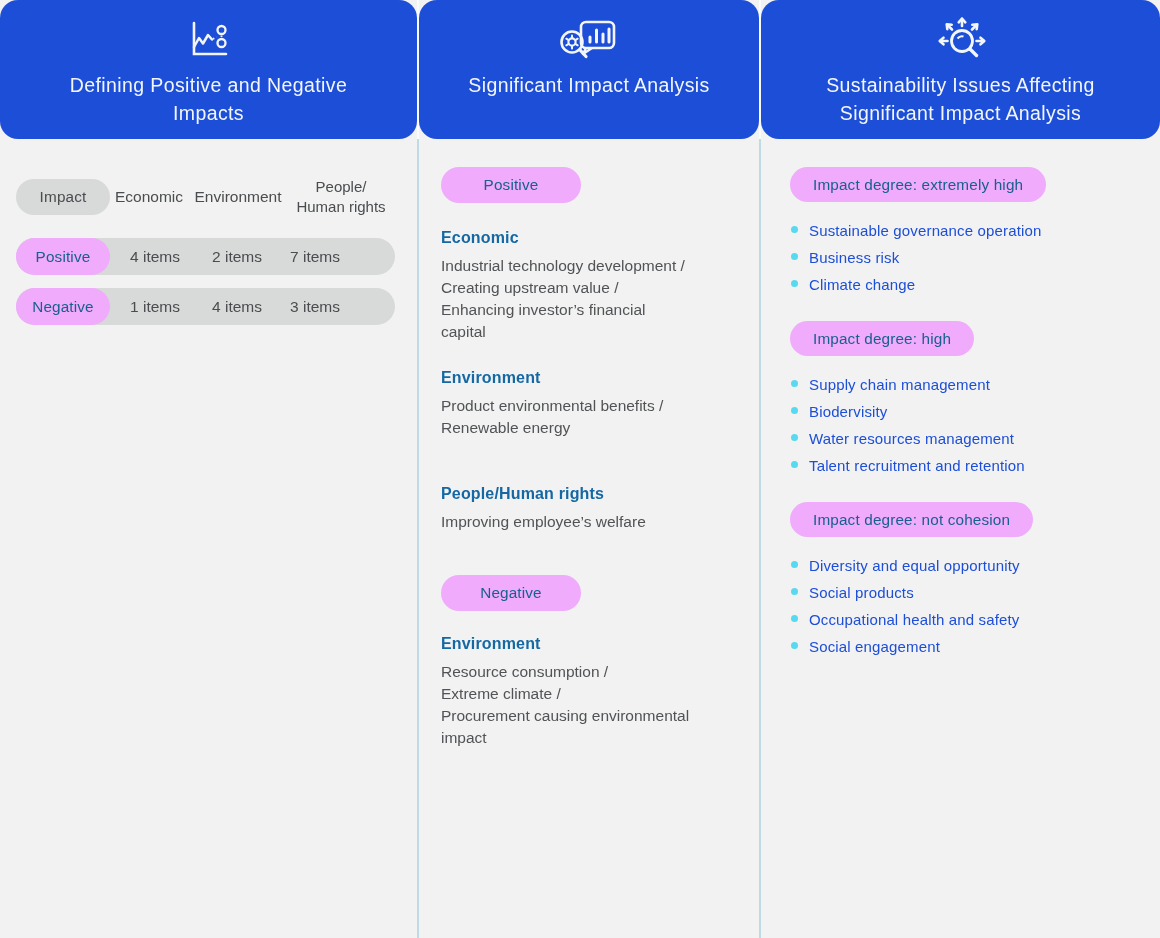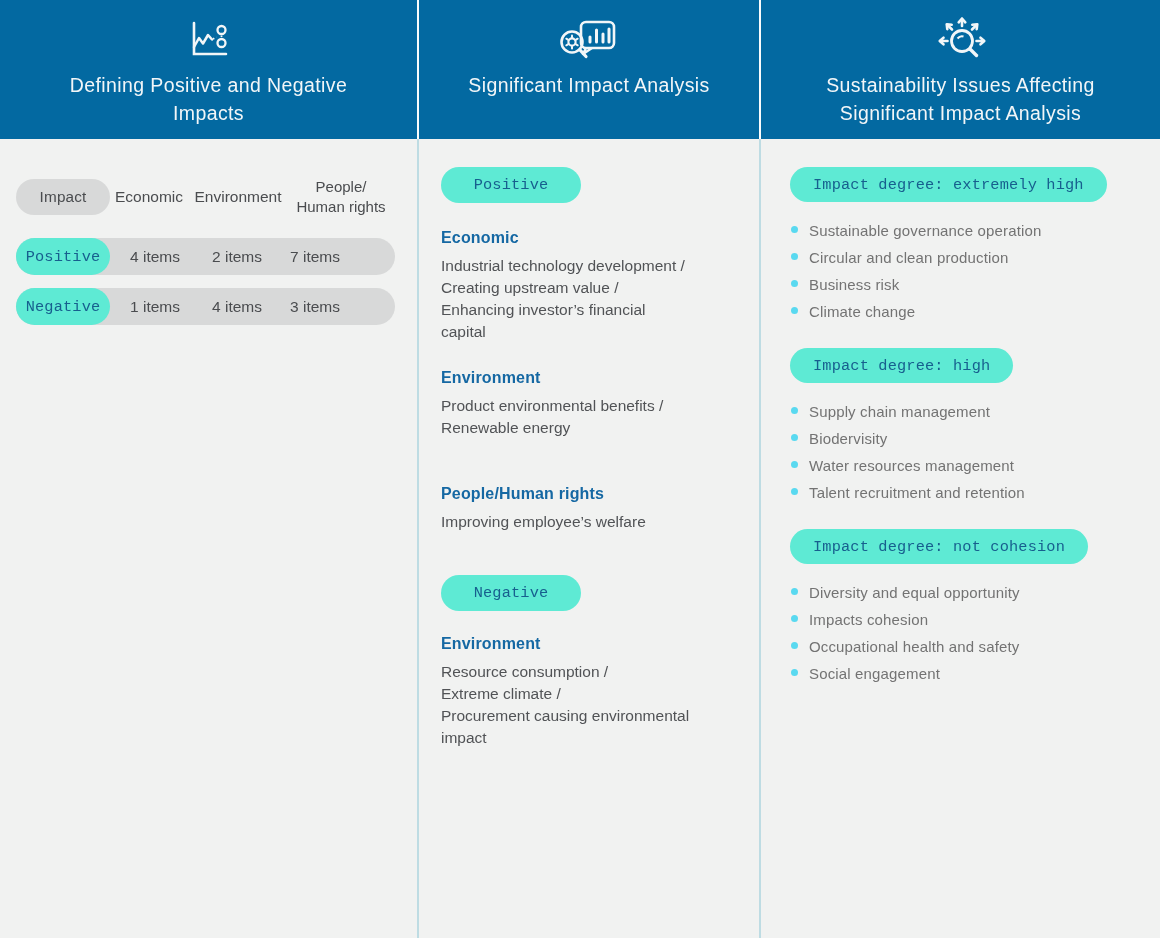--- a/index.html
+++ b/index.html
@@ -17,36 +17,37 @@
     background-image:linear-gradient(to bottom,#FAFCFC 0px,#FAFCFC 139px,#BEDCE3 139px,#BEDCE3 100%);
   }
   .col { display:flex; flex-direction:column; }
   .col1 { width:417px; }
   .col2 { width:340px; }
   .col3 { width:399px; }
 
   
   .col-head {
     height:139px; flex:0 0 139px;
-    background:#0369a1; color:#F2F6F8;
+    background:#1d4ed8; color:#F2F6F8;
     display:flex; flex-direction:column; align-items:center;
     padding-top:15px;
+    border-radius:18px;
   }
   .col-head .icon-box { height:50px; display:flex; align-items:center; justify-content:center; }
   .col-head h2 {
     margin:6px 0 0; font-size:19.5px; font-weight:500; letter-spacing:.02em;
     text-align:center; line-height:28px; white-space:pre-line;
   }
 
   
   .pill {
     display:inline-flex; align-items:center; justify-content:center;
     border-radius:19px; font-size:15.3px; letter-spacing:.01em;
   }
-  .pill.cyan { background:#5eead4; color:#175F8E;font-family:Liberation Mono, monospace; }
+  .pill.cyan { background:#f0abfc; color:#175F8E; }
   .pill.gray { background:#D8D9D9; color:#4A4C4F; }
 
   
   .impact-table { margin:31px 0 0 16px; width:379px; font-size:15.5px; color:#4A4C4F; }
   .t-header {
     display:grid; grid-template-columns:94px 78px 100px 106px;
     align-items:center; margin-bottom:14px; min-height:54px;
   }
   .t-header .pill { width:94px; height:36px; }
   .th { text-align:center; }
@@ -67,21 +68,21 @@
   .group.gap-lg h3 { margin-top:46px; }
   .pill-neg { margin-top:42px; }
   .group.after-pill h3 { margin-top:24px; }
 
   
   .col-body3 { padding:28px 0 0 29px; }
   .pill-md { height:35px; padding:0 23px; }
   .issue-list { list-style:none; margin:20px 0 28px; padding:0; }
   .issue-list li {
     display:flex; align-items:flex-start;
-    font-size:15px; line-height:17px; color:#737373;
+    font-size:15px; line-height:17px; color:#1d4ed8;
     margin-bottom:10px; letter-spacing:.01em;
   }
   .issue-list li:last-child { margin-bottom:0;text-align:center; }
   .bullet-dot {
     flex:0 0 7px; width:7px; height:7px; border-radius:50%;
     background:#59D9F0; margin:4px 11px 0 1px;
   }
   .grp:last-child .issue-list { margin-bottom:0; }
 
   svg { display:block; }
@@ -225,24 +226,20 @@
 
       <div class="grp">
         <span class="pill cyan pill-md">Impact degree: extremely high</span>
         <ul class="issue-list">
           <li>
               <span class="bullet-dot"></span>
               <span>Sustainable governance  operation</span>
             </li>
           <li>
               <span class="bullet-dot"></span>
-              <span>Circular and clean production</span>
-            </li>
-          <li>
-              <span class="bullet-dot"></span>
               <span>Business risk</span>
             </li>
           <li>
               <span class="bullet-dot"></span>
               <span>Climate change</span>
             </li>
         </ul>
       </div>
 
       <div class="grp">
@@ -270,21 +267,21 @@
 
       <div class="grp">
         <span class="pill cyan pill-md">Impact degree: not cohesion</span>
         <ul class="issue-list">
           <li>
               <span class="bullet-dot"></span>
               <span>Diversity and equal opportunity</span>
             </li>
           <li>
               <span class="bullet-dot"></span>
-              <span>Impacts cohesion</span>
+              <span>Social products</span>
             </li>
           <li>
               <span class="bullet-dot"></span>
               <span>Occupational health and safety</span>
             </li>
           <li>
               <span class="bullet-dot"></span>
               <span>Social engagement</span>
             </li>
         </ul>

